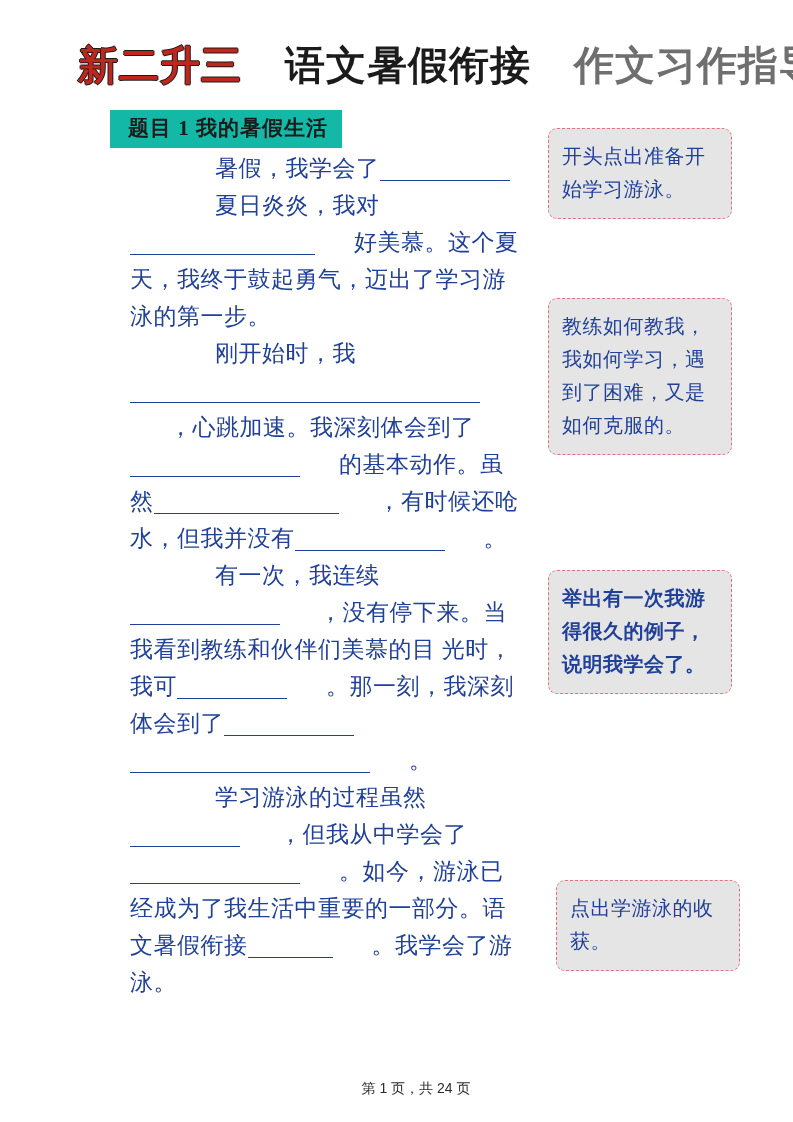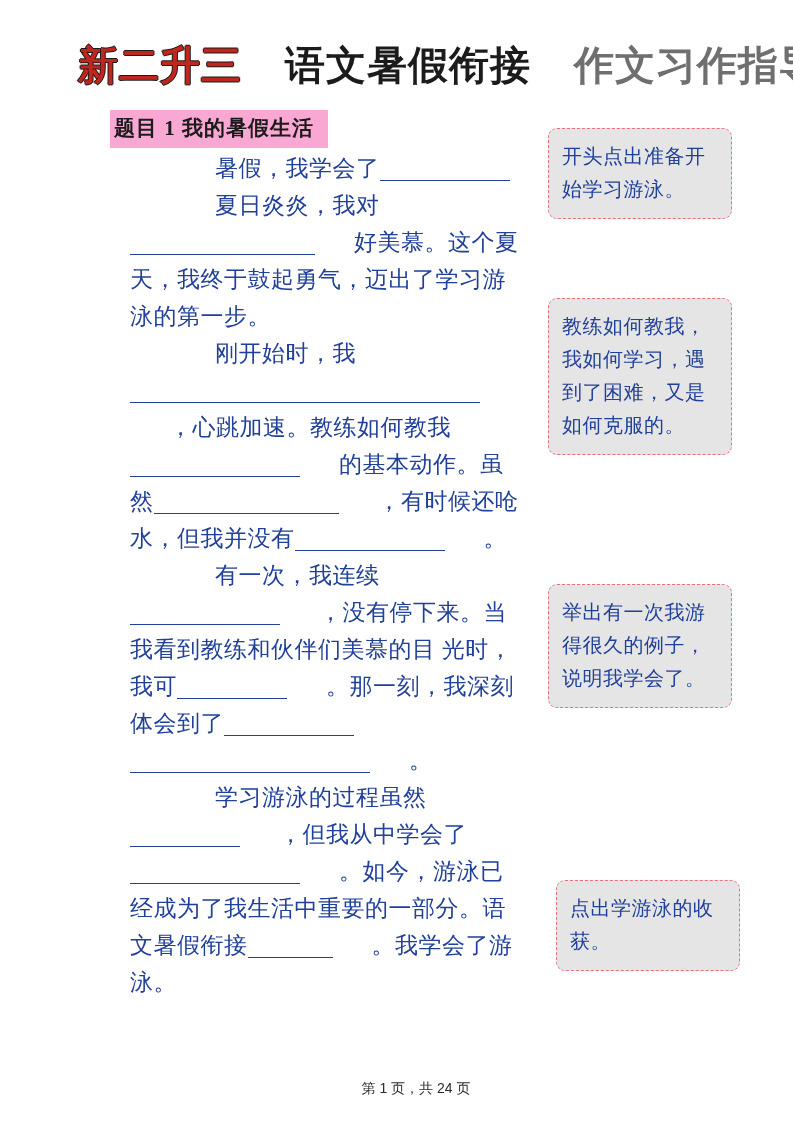--- a/index.html
+++ b/index.html
@@ -40,22 +40,22 @@
        0 -1px 0 #1b1b1b;
   }
   .t-black { color: #1b1b1b; }
   .t-gray  { color: #6f6f6f; }
 
   
   .topic {
     position: absolute;
     top: 110px;
     left: 110px;
-    background: #f9a8d4;
-    padding: 4px 14px 6px 4px;
+    background: #14b8a6;
+    padding: 4px 14px 6px 18px;
     font-size: 21px;
     font-weight: bold;
     color: #1b1b1b;
     letter-spacing: 1px;
     white-space: nowrap;
     font-family: "Liberation Serif", "DejaVu Serif", serif;
   }
 
   
   .body-col {
@@ -103,21 +103,21 @@
     padding: 11px 12px 12px 13px;
     margin-bottom: 0;
     color: #20409a;
     font-size: 20px;
     line-height: 33px;
     letter-spacing: 0.5px;
     background: #e5e5e5;
   }
   .note.n1 { position: absolute; top: 0;     left: 0; width: 184px; }
   .note.n2 { position: absolute; top: 170px; left: 0; width: 184px; }
-  .note.n3 { position: absolute; top: 456px; left: 0; width: 184px; }
+  .note.n3 { position: absolute; top: 442px; left: 0; width: 184px; font-weight: bold; }
   .note.n4 { position: absolute; top: 752px; left: 8px; width: 184px; }
 
   
   .footer {
     position: absolute;
     bottom: 24px;
     left: 0;
     width: 793px;
     text-align: center;
     font-size: 14px;
@@ -139,21 +139,21 @@
 <div class="body-col">
   <div class="para indent">
     <span>暑假，我学会了</span><span class="blank b130"></span>
   </div>
 
   <div class="para indent">
     <span>夏日炎炎，我对</span><span class="blank b185"></span><span>好美慕。这个夏天，我终于鼓起勇气，迈出了学习游泳的第一步。</span>
   </div>
 
   <div class="para indent">
-    <span>刚开始时，我</span><span class="blank b200"></span><span class="blank b150"></span><span>，心跳加速。教练如何教我</span><span class="blank b170"></span><span>的基本动作。虽然</span><span class="blank b185"></span><span>，有时候还呛水，但我并没有</span><span class="blank b150"></span><span>。</span>
+    <span>刚开始时，我</span><span class="blank b200"></span><span class="blank b150"></span><span>，心跳加速。我深刻体会到了</span><span class="blank b170"></span><span>的基本动作。虽然</span><span class="blank b185"></span><span>，有时候还呛水，但我并没有</span><span class="blank b150"></span><span>。</span>
   </div>
 
 
   <div class="para indent">
     <span>有一次，我连续</span><span class="blank b150"></span><span>，没有停下来。当我看到教练和伙伴们美慕的目 光时，我可</span><span class="blank b110"></span><span>。那一刻，我深刻体会到了</span><span class="blank b130"></span><span class="blank b240"></span><span>。</span>
   </div>
 
   <div class="para indent">
     <span>学习游泳的过程虽然</span><span class="blank b110"></span><span>，但我从中学会了</span><span class="blank b170"></span><span>。如今，游泳已经成为了我生活中重要的一部分。语文暑假衔接</span><span class="blank b85"></span><span>。我学会了游泳。</span>
   </div>

